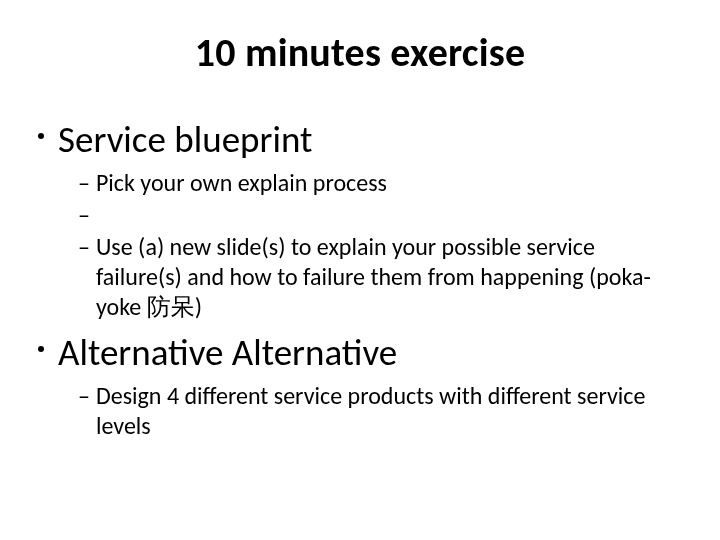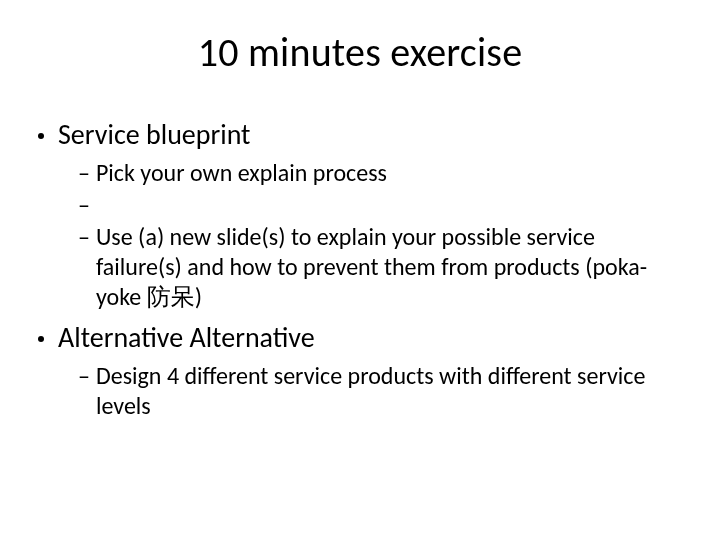--- a/index.html
+++ b/index.html
@@ -11,31 +11,31 @@
     color: #000;
     overflow: hidden;
   }
   .slide {
     width: 100%;
     height: 100%;
     padding: 20px 30px 30px 30px;
   }
   .title {
     font-size: 40px;
-    font-weight: 400;
+    font-weight: 700;
     text-align: center;
     margin-top: 8px;
     margin-bottom: 40px;
     letter-spacing: 0.2px;
   }
   .content {
     padding-left: 8px;
   }
   .bullet-l1 {
-    font-size: 28px;
+    font-size: 37px;
     margin-bottom: 6px;
     display: flex;
     align-items: flex-start;
   }
   .bullet-l1 .dot {
     display: inline-block;
     width: 6px;
     height: 6px;
     background: #000;
     border-radius: 50%;
@@ -75,21 +75,21 @@
 
     <div class="bullet-l2">
       <span class="dash">–</span>
       <span class="text">Pick your own explain process</span>
     </div>
     <div class="bullet-l2">
       <span class="dash">–</span>
     </div>
     <div class="bullet-l2">
       <span class="dash">–</span>
-      <span class="text">Use (a) new slide(s) to explain your possible service failure(s) and how to prevent them from products (poka-yoke 防呆)</span>
+      <span class="text">Use (a) new slide(s) to explain your possible service failure(s) and how to failure them from happening (poka-yoke 防呆)</span>
     </div>
 
     <div class="spacer-mid"></div>
 
     <div class="bullet-l1">
       <span class="dot"></span>
       <span>Alternative Alternative</span>
     </div>
 
     <div class="bullet-l2">

